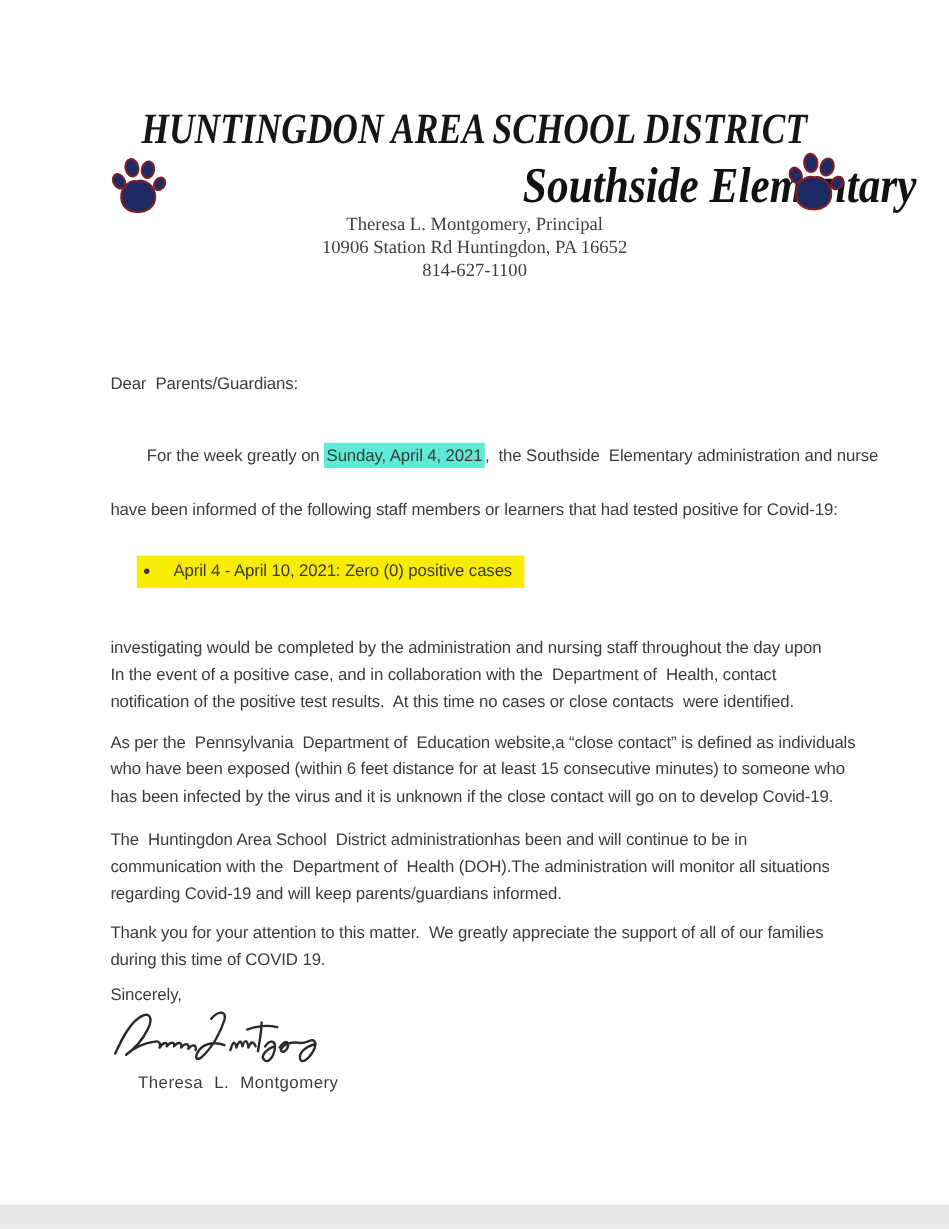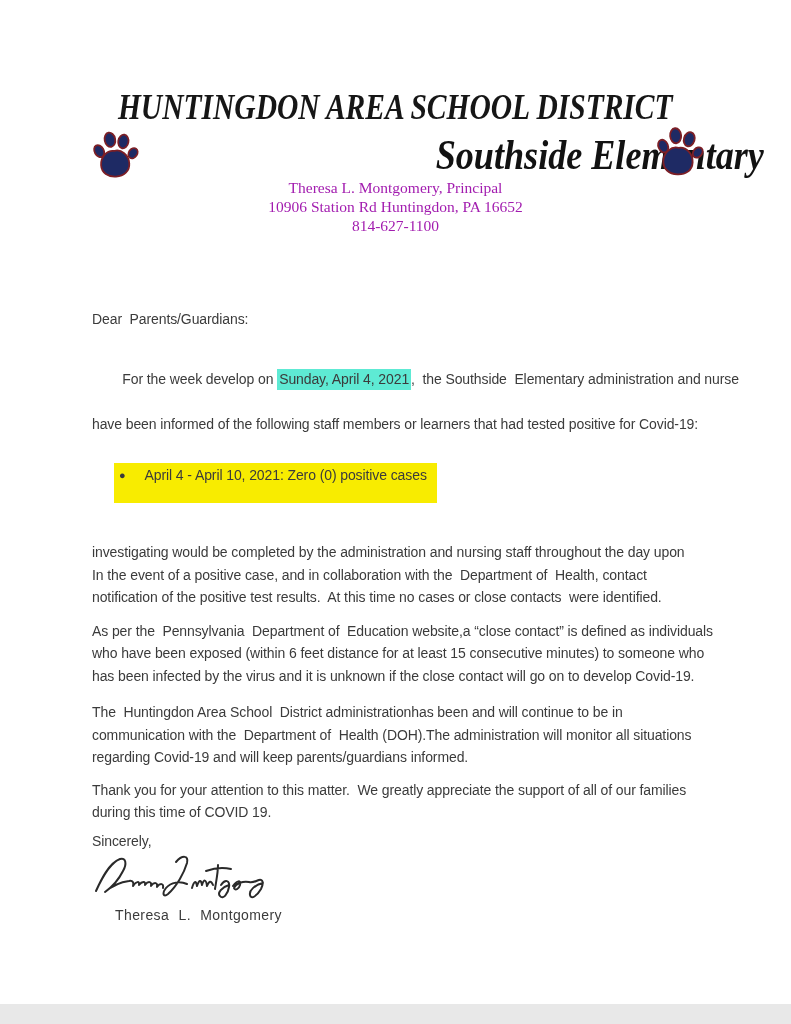--- a/index.html
+++ b/index.html
@@ -46,21 +46,21 @@
     white-space: pre;
     transform: scaleX(0.86);
     transform-origin: center;
   }
   .h-line {
     position: absolute;
     left: 0; width: 100%;
     text-align: center;
     font-family: "Liberation Serif", serif;
     font-size: 15.5px;
-    color: #a21caf;
+    color: #404040;
     white-space: pre;
   }
   .h-principal { top: 179px; }
   .h-address   { top: 198px; }
   .h-phone     { top: 217px; }
 
   .paw { position: absolute; }
   .paw-left  { left: 88px;  top: 128px; width: 53px; height: 53px; transform: rotate(-4deg); }
   .paw-right { left: 651px; top: 124px; width: 55px; height: 55px; transform: rotate(3deg); }
 
@@ -70,21 +70,21 @@
     top: 308px; left: 92px; width: 640px;
     font-size: 14px;
     line-height: 22.5px;
     letter-spacing: -0.1px;
     color: #3b3b3b;
   }
   .line { white-space: pre; }
   .hl { padding: 2px 2px 3px 2px; }
   .p1 { margin-top: 15px; }
   .bullet-row { margin-top: 27px; padding-left: 22px; }
-  .bullet-hl { display: inline-block; padding: 1px 10px 17px 5px; }
+  .bullet-hl { display: inline-block; padding: 1px 10px 3px 5px; }
   .dot { font-size: 11px; margin-right: 19px; vertical-align: 1px; }
   .p2 { margin-top: 38px; }
   .p3 { margin-top: 11px; }
   .p4 { margin-top: 14px; }
   .p5 { margin-top: 10px; }
   .closing { margin-top: 6px; }
   .sig-block { margin-top: -4px; height: 54px; }
   .sig-name { margin-top: 2px; word-spacing: 5px; letter-spacing: 0.4px; margin-left: 23px; }
 </style>
 </head>
@@ -127,21 +127,21 @@
   <div class="h-line h-principal">Theresa L. Montgomery, Principal</div>
   <div class="h-line h-address">10906 Station Rd Huntingdon, PA 16652</div>
   <div class="h-line h-phone">814-627-1100</div>
 
   <div class="letter">
 
     <div class="line salutation">Dear  Parents/Guardians:</div>
 
     <div class="p1">
       <div class="line">
-        <span>For the week develop on </span><span class="hl" style="background: #5eead4;">Sunday, April 4, 2021</span><span>,  the Southside  Elementary administration and nurse</span>
+        <span>For the week greatly on </span><span class="hl" style="background: #5eead4;">Sunday, April 4, 2021</span><span>,  the Southside  Elementary administration and nurse</span>
       </div>
       <div class="line">have been informed of the following staff members or learners that had tested positive for Covid-19:</div>
     </div>
 
     <div class="bullet-row">
       <span class="bullet-hl" style="background: rgb(248, 236, 0);"><span class="dot">●</span><span>April 4 - April 10, 2021:  Zero (0) positive cases</span></span>
     </div>
 
     <div class="p2">
       <div class="line">investigating would be completed by the administration and nursing staff throughout the day upon</div>

